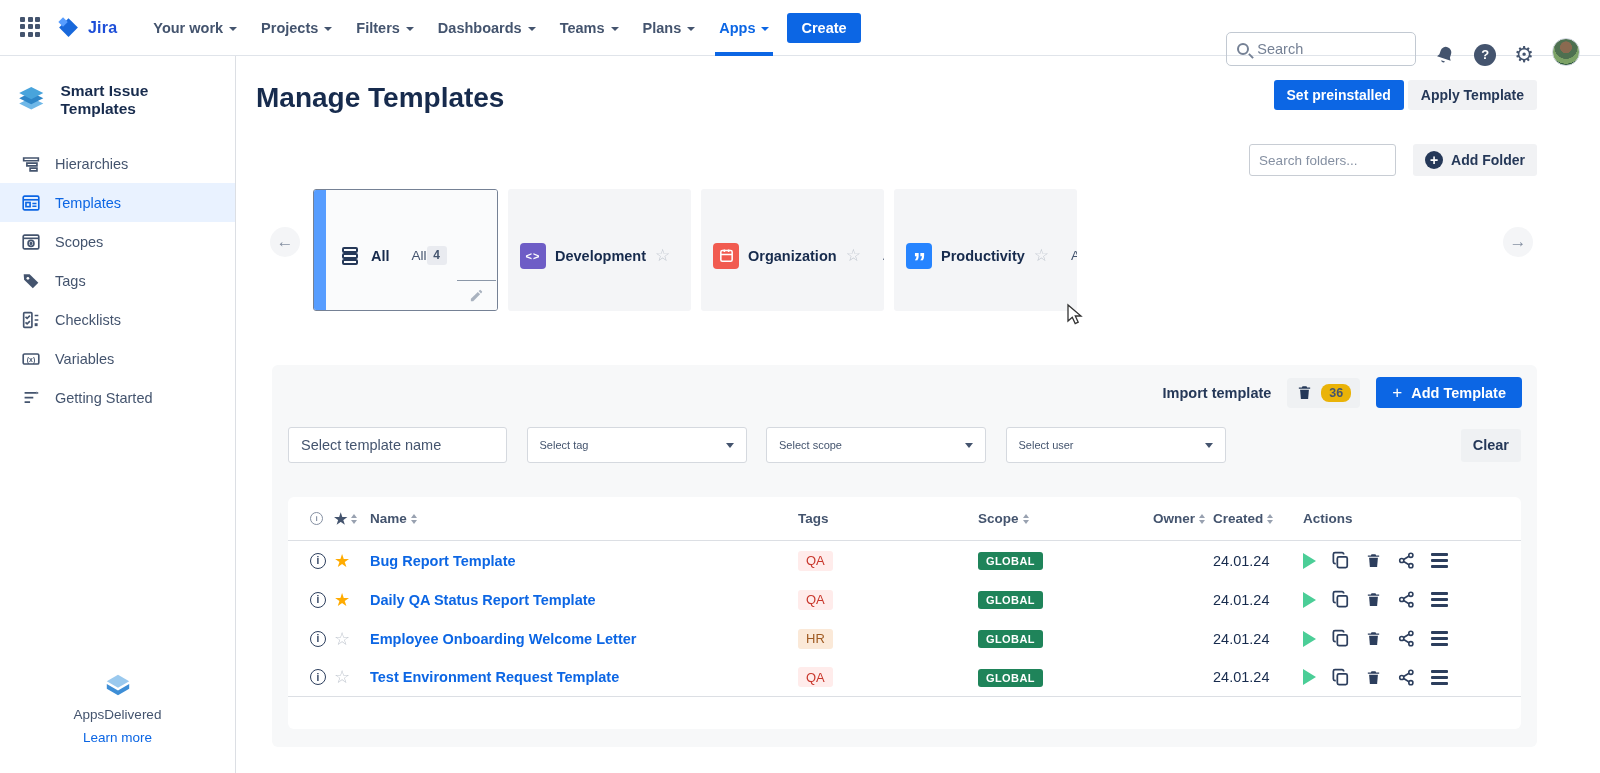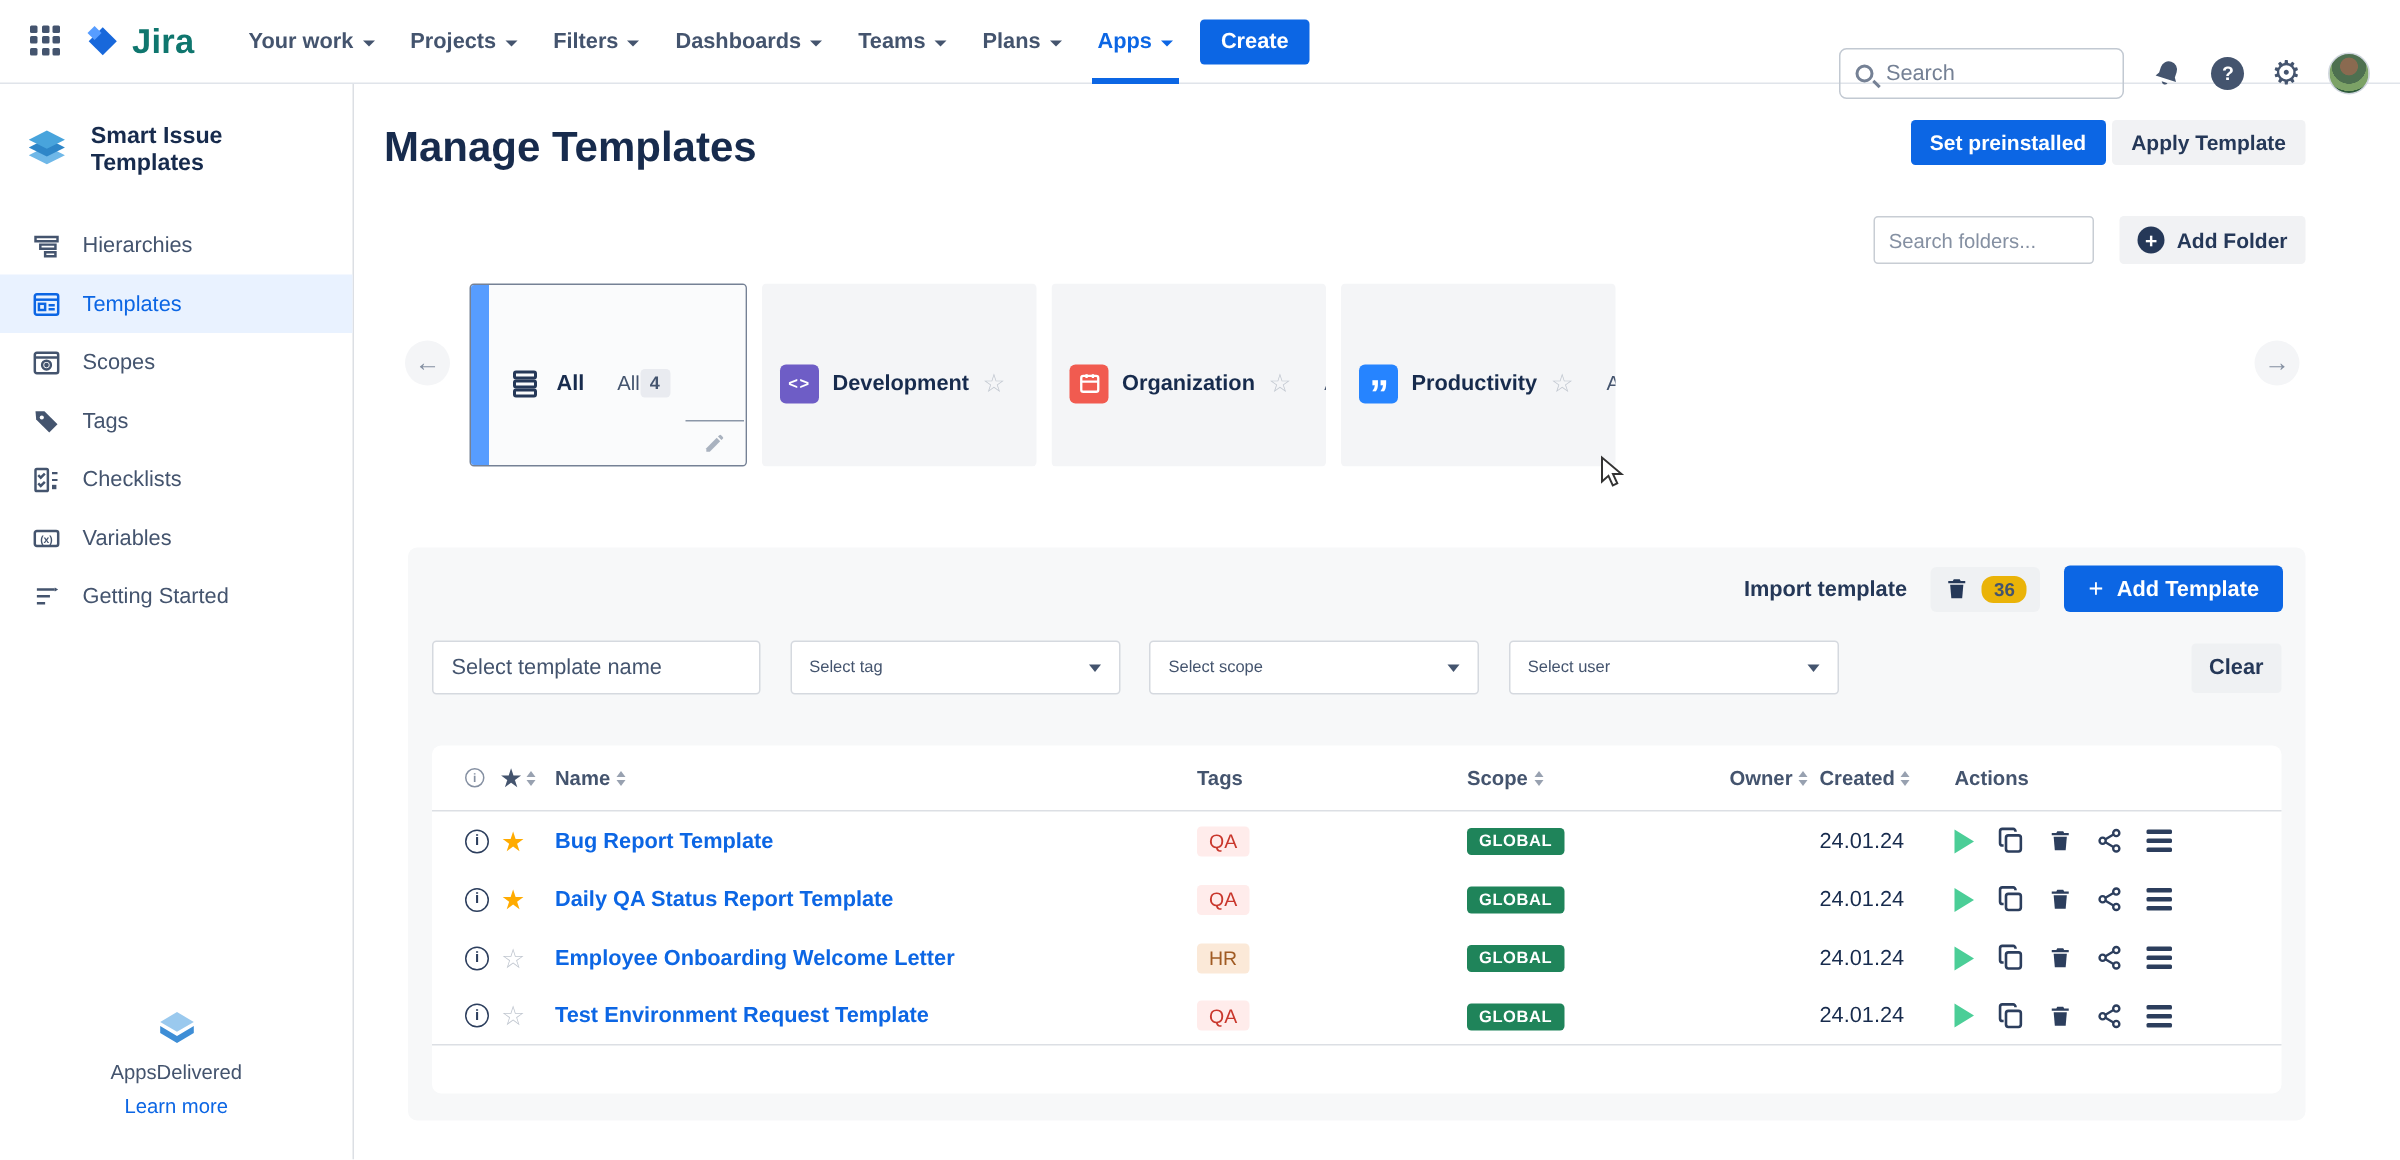--- a/index.html
+++ b/index.html
@@ -7,32 +7,32 @@
     font-family:"Liberation Sans", sans-serif; color:#172B4D; }
   .page { position:relative; width:1600px; height:773px; }
 
   
   .navbar { position:absolute; left:0; top:0; width:1600px; height:56px; background:#fff;
     border-bottom:1px solid #E0E4EA; display:flex; align-items:center; padding:0 20px; z-index:30; }
   .grid-icon { width:22px; height:22px; display:grid; grid-template-columns:repeat(3,5px);
     grid-template-rows:repeat(3,5px); gap:2.5px; margin-right:14px; cursor:pointer; }
   .grid-icon span { background:#44546E; border-radius:1px; }
   .jira-logo { display:flex; align-items:center; gap:7px; margin-right:26px; }
-  .jira-logo .word { font-size:23px; font-weight:700; color:#0f766e; letter-spacing:.2px; }
+  .jira-logo .word { font-size:16px; font-weight:700; color:#1d4ed8; letter-spacing:.2px; }
   .nav-items { display:flex; align-items:center; height:56px; gap:4px; }
   .nav-item { position:relative; height:56px; display:flex; align-items:center; gap:6px;
     padding:0 10px; font-size:14.5px; font-weight:600; color:#44546E; cursor:pointer; }
   .nav-item .chev { width:0; height:0; border-left:4px solid transparent; border-right:4px solid transparent;
     border-top:4.5px solid #44546E; margin-top:2px; }
   .nav-item.active { color:#0C66E4; }
   .nav-item.active .chev { border-top-color:#0C66E4; }
   .nav-item.active::after { content:""; position:absolute; left:6px; right:6px; bottom:0; height:4px; background:#0C66E4; }
   .create-btn { margin-left:8px; background:#0C66E4; color:#fff; border:none; border-radius:3px;
     font-size:14.5px; font-weight:600; padding:7px 14px; cursor:pointer; font-family:inherit; }
-  .nav-right { margin-left:auto; display:flex; align-items:center; gap:18px;margin-top:42px; }
+  .nav-right { margin-left:auto; display:flex; align-items:flex-end; gap:18px;margin-top:42px; }
   .nav-search { display:flex; align-items:center; gap:8px; width:190px; height:34px;
     border:1.5px solid #C2C9D2; border-radius:5px; padding:0 10px; }
   .nav-search input { border:none; outline:none; font-size:14.5px; width:130px; color:#172B4D;
     font-family:inherit; background:transparent; }
   .nav-search input::placeholder { color:#758195; }
   .mag { width:12px; height:12px; border:2px solid #758195; border-radius:50%; position:relative; }
   .mag::after { content:""; position:absolute; width:6px; height:2px; background:#758195;
     transform:rotate(45deg); left:9px; top:10px; }
   .icon-btn { background:none; border:none; cursor:pointer; display:flex; align-items:center; padding:0; }
   .help-circle { width:22px; height:22px; background:#44546E; color:#fff; border-radius:50%;

